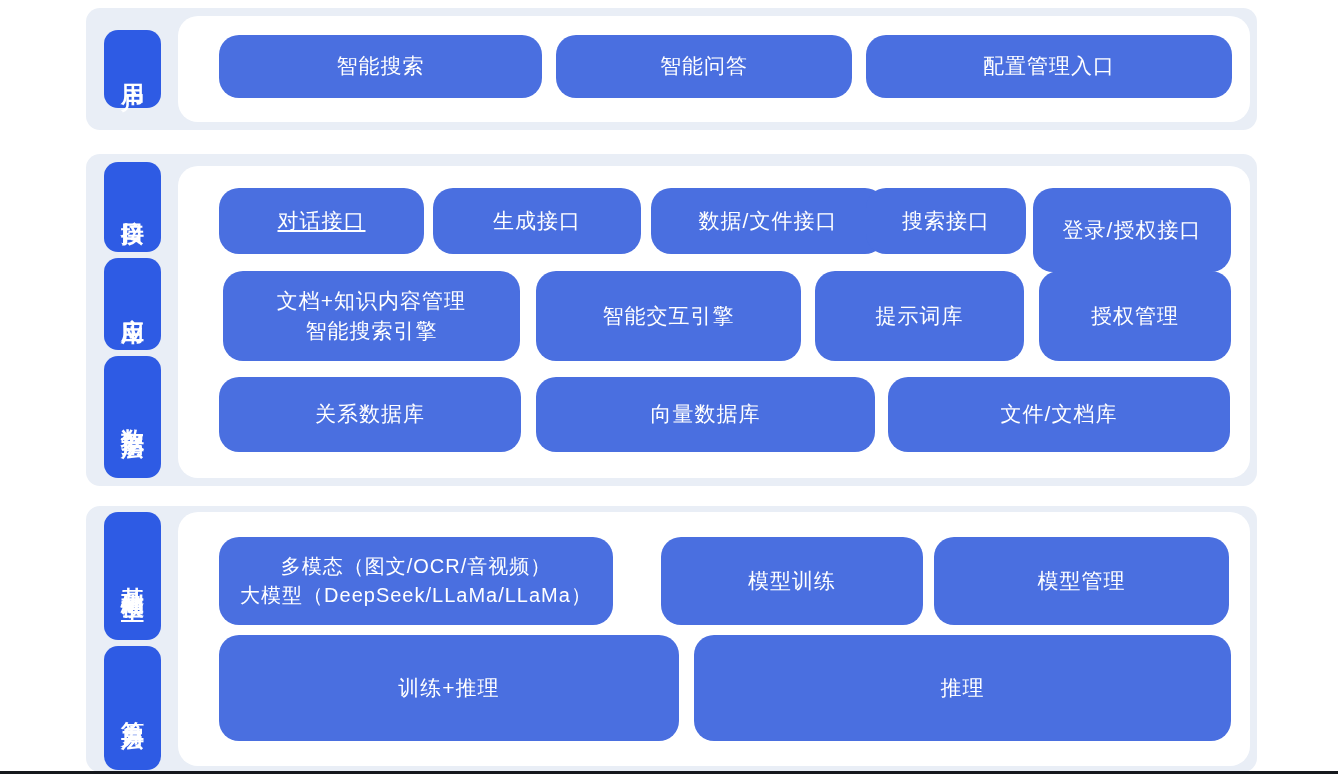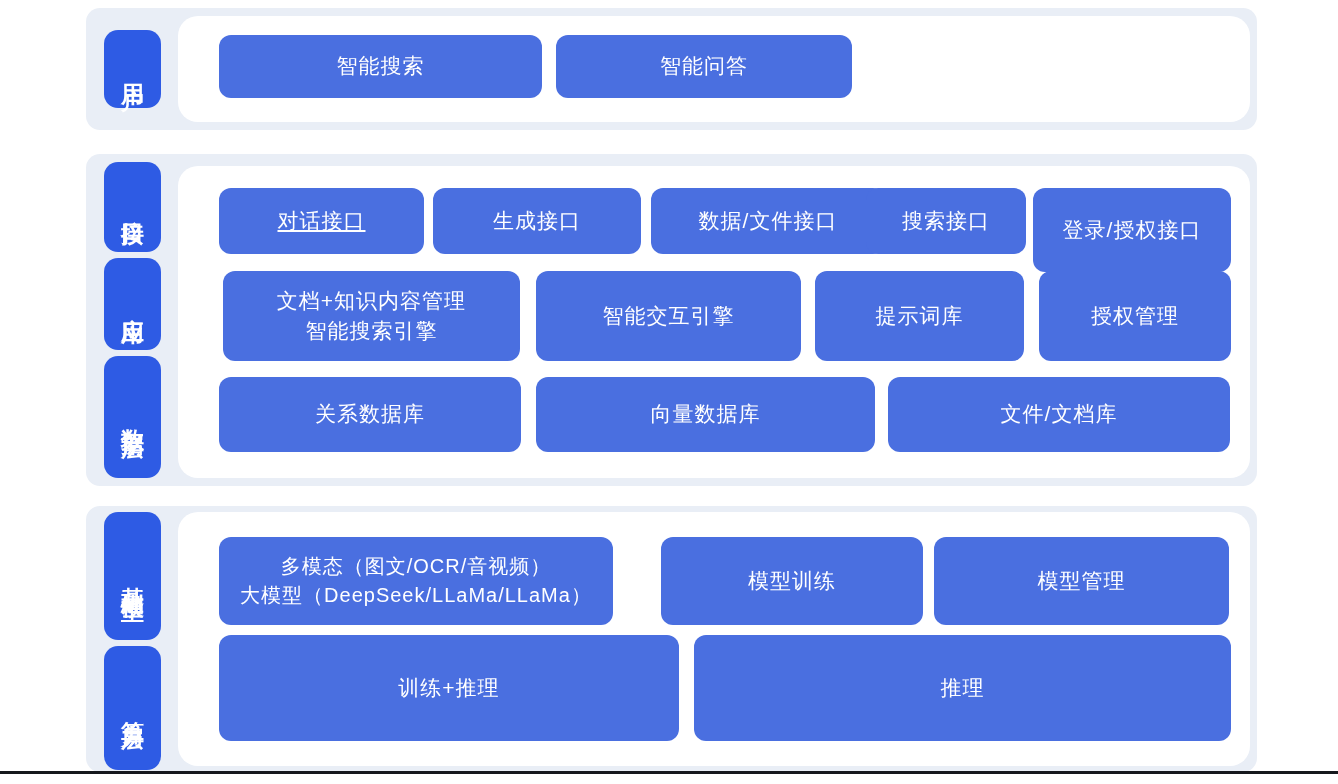--- a/index.html
+++ b/index.html
@@ -34,21 +34,21 @@
     align-items:center;
     justify-content:center;
     writing-mode:vertical-rl;
     text-orientation:upright;
     letter-spacing:4px;
     line-height:1;
   }
   .box{
     position:absolute;
     background:#4a6fe0;
-    border-radius:12px;
+    border-radius:20px;
     color:#ffffff;
     font-size:21px;
     font-weight:500;
     letter-spacing:1px;
     display:flex;
     align-items:center;
     justify-content:center;
     text-align:center;
     white-space:pre-line;
     line-height:1.45;
@@ -64,20 +64,21 @@
 </head>
 <body>
 
 <div class="page">
 
   <div class="section" style="top:8px;height:122px;"></div>
   <div class="panel" style="top:16px;height:106px;"></div>
   <div class="layer-label" style="top:30px;height:78px;">用户</div>
   <div class="box" style="left:219px;top:35px;width:323px;height:63px;">智能搜索</div>
   <div class="box" style="left:556px;top:35px;width:296px;height:63px;">智能问答</div>
+  <div class="box" style="left:866px;top:35px;width:366px;height:63px;">配置管理入口</div>
 
   <div class="section" style="top:154px;height:332px;"></div>
   <div class="panel" style="top:166px;height:312px;"></div>
   <div class="layer-label" style="top:162px;height:90px;">接口</div>
   <div class="layer-label" style="top:258px;height:92px;">应用</div>
   <div class="layer-label" style="top:356px;height:122px;">数据层</div>
 
   <div class="box" style="left:219px;top:188px;width:205px;height:66px;text-decoration:underline;">对话接口</div>
   <div class="box" style="left:433px;top:188px;width:208px;height:66px;">生成接口</div>
   <div class="box" style="left:651px;top:188px;width:234px;height:66px;">数据/文件接口</div>

